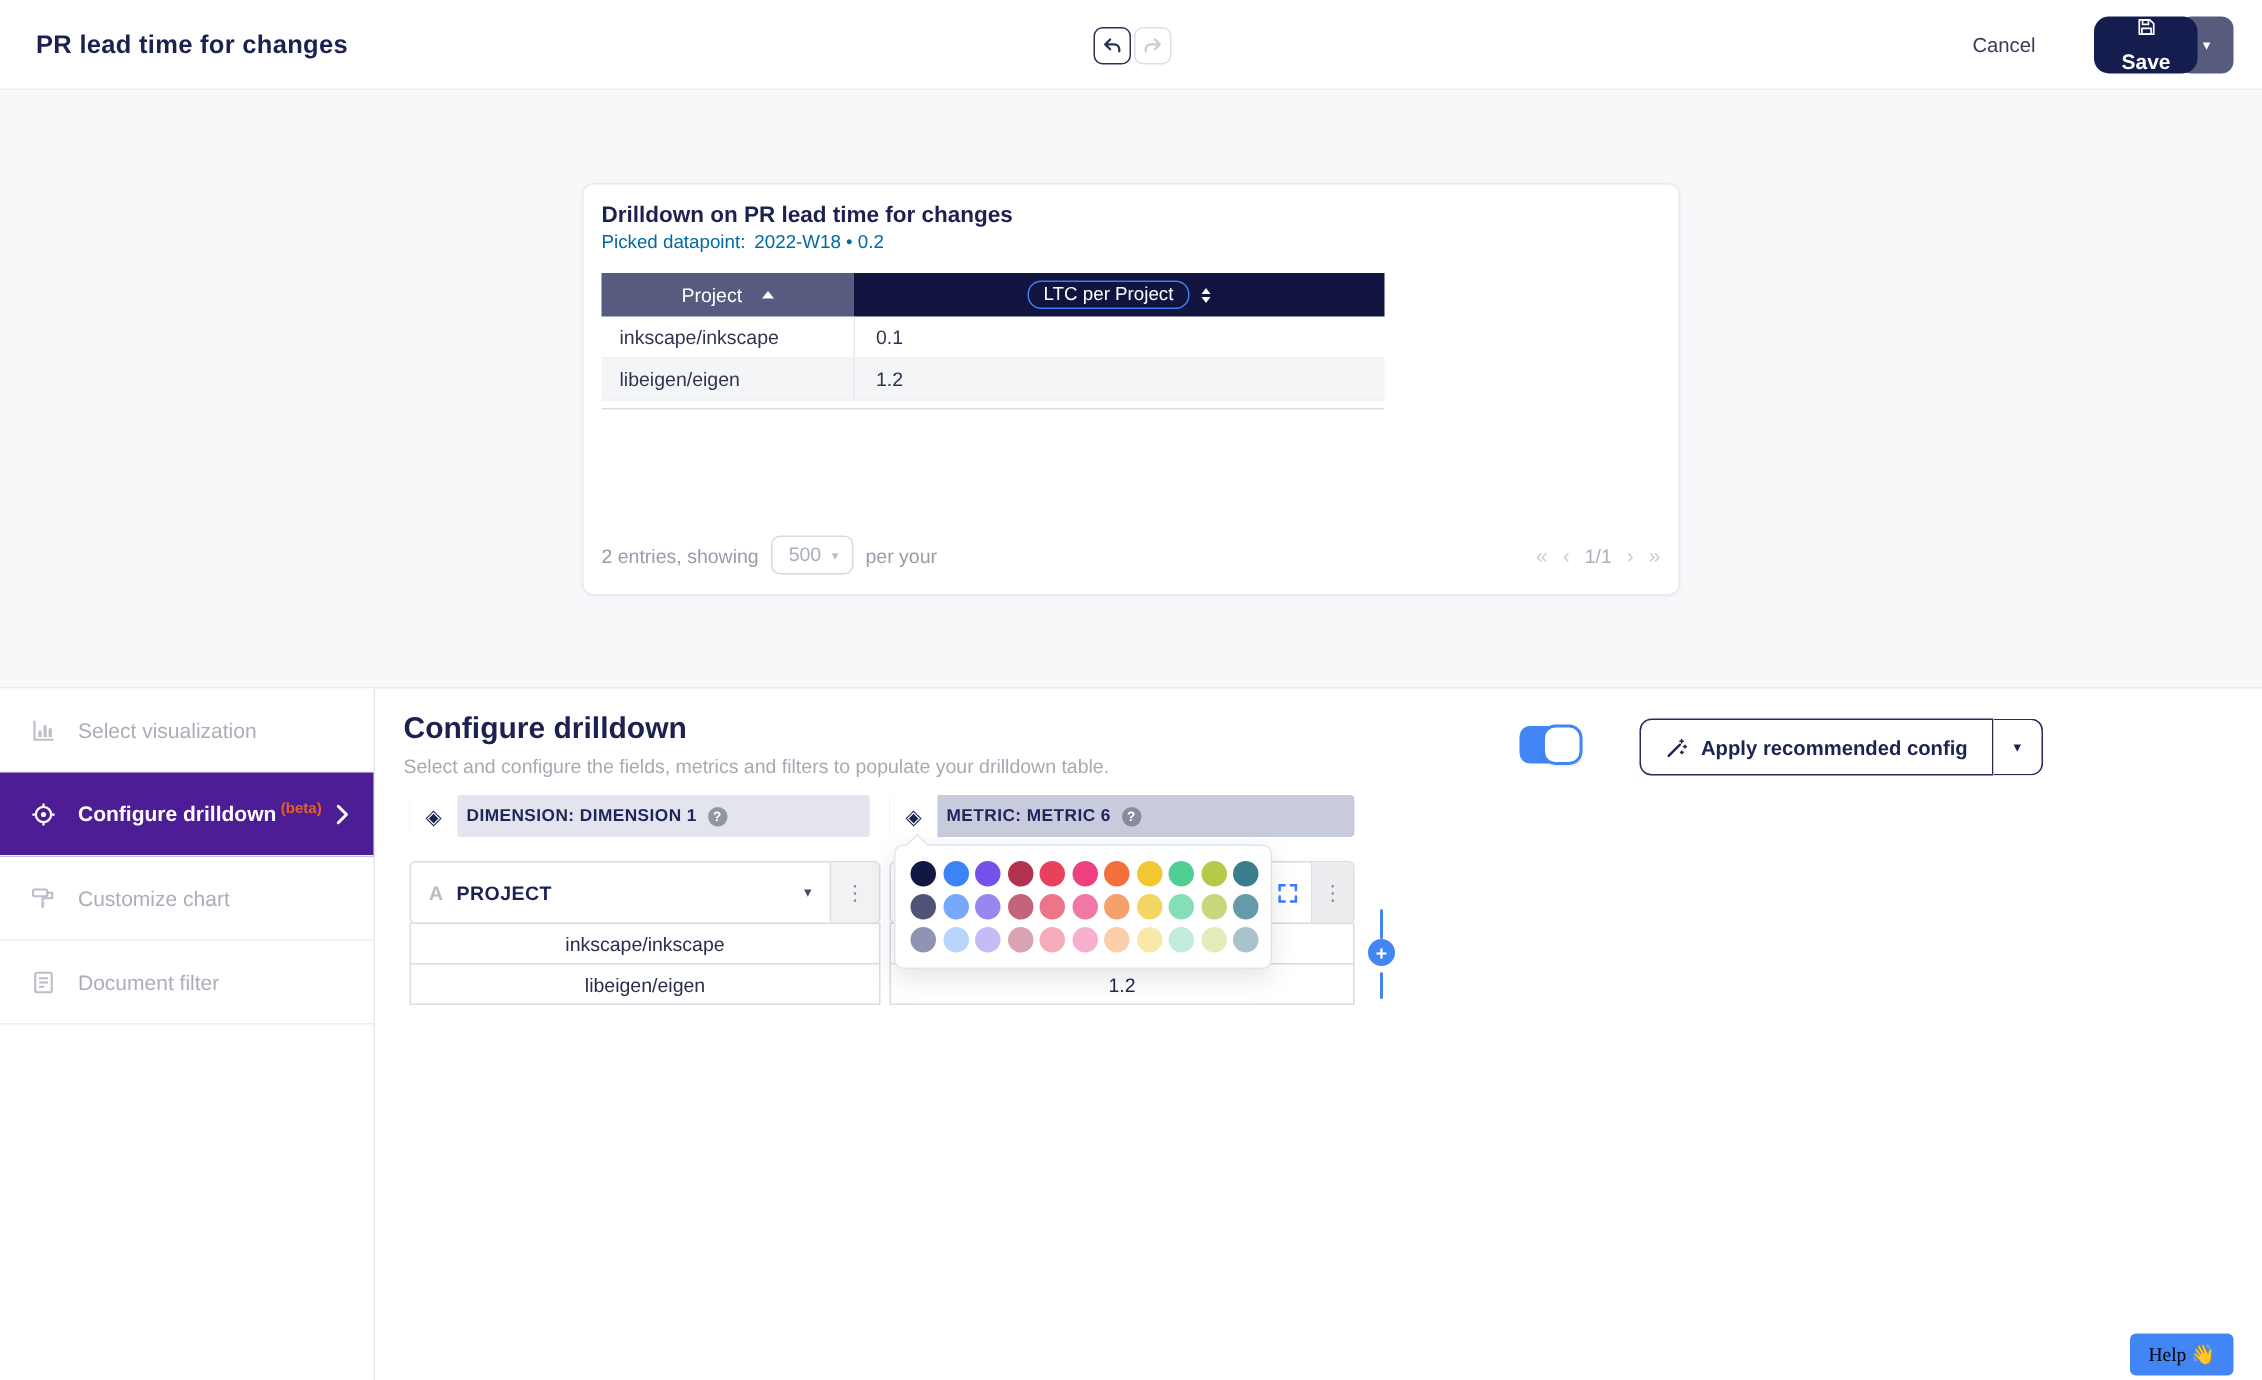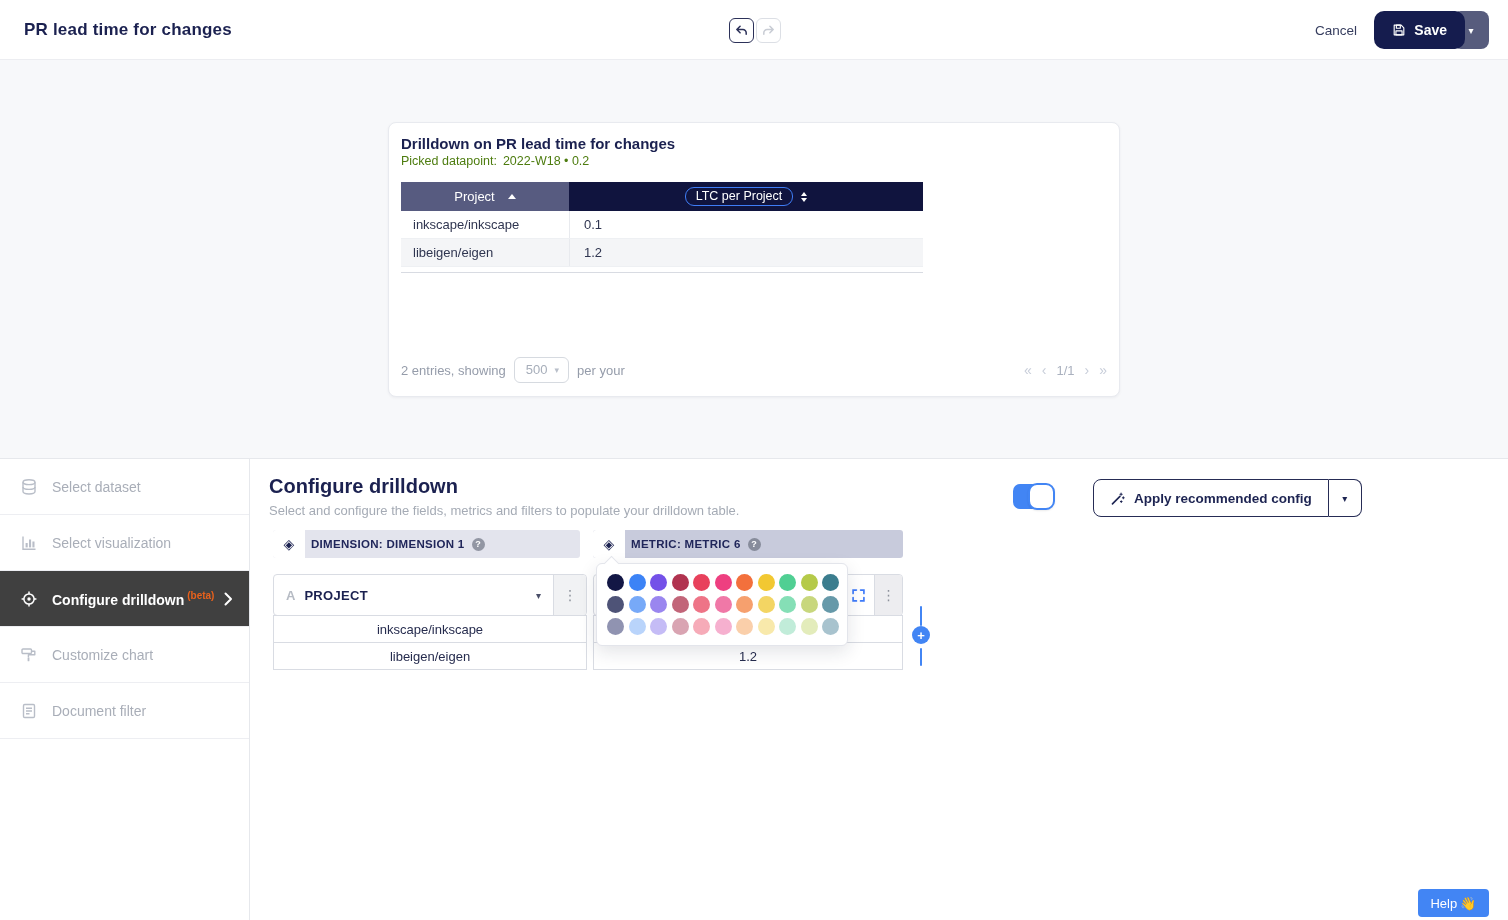--- a/index.html
+++ b/index.html
@@ -16,28 +16,28 @@
     background:#fff; display:flex; align-items:center; justify-content:center; cursor:pointer; }
   .undo { left:729px; border:1.5px solid #2c3159; color:#2c3159; }
   .redo { left:756px; border:1px solid #dcdfe5; color:#c8ccd4; }
   .tb-cancel { position:absolute; right:151px; top:50%; transform:translateY(-50%);
     font-size:13.5px; color:#363d5e; cursor:pointer; }
   .save-group { position:absolute; right:19px; top:11px; height:38px; display:flex; align-items:stretch; }
   .save-caret { width:36px; margin-left:-12px; background:#575c7d; border-radius:8px;
     display:flex; align-items:center; justify-content:center; color:#fff; font-size:10px; cursor:pointer; order:2; }
   .save-main { position:relative; z-index:1; background:#151c4e; color:#fff; border:none;
     border-radius:10px; padding:0 18px; font-size:14px; font-weight:600; display:flex;
-    align-items:center; gap:8px; cursor:pointer; font-family:inherit; }
+    align-items:center; gap:8px; cursor:pointer; font-family:inherit;flex-direction:column; }
 
   
   .canvas { position:absolute; top:60px; left:0; width:1508px; height:398px; background:#f7f8fa; }
   .card { position:absolute; left:388px; top:62px; width:732px; height:275px; background:#fff;
     border:1px solid #e8eaef; border-radius:8px; box-shadow:0 1px 3px rgba(20,25,60,.05); }
   .card-title { position:absolute; left:12px; top:12px; font-size:15px; font-weight:700; color:#1b2150; }
-  .card-sub { position:absolute; left:12px; top:31px; font-size:12.5px; color:#4d7c0f; }
+  .card-sub { position:absolute; left:12px; top:31px; font-size:12.5px; color:#0369a1; }
   .card-sub .val { margin-left:6px; }
 
   .mini-table { position:absolute; left:12px; top:59px; width:522px; }
   .mt-header { display:flex; height:29px; }
   .mt-h1 { width:168px; background:#575b80; color:#fff; font-size:13px; display:flex;
     align-items:center; justify-content:center; gap:13px; cursor:pointer; }
   .mt-h2 { flex:1; background:#10143e; color:#fff; display:flex; align-items:center;
     justify-content:center; gap:8px; cursor:pointer; }
   .mt-pill { border:1px solid #3f7df6; border-radius:9px; padding:1px 10px 2px; font-size:12.5px;
     color:#fff; cursor:pointer; }
@@ -64,21 +64,21 @@
   .pg-arrow { cursor:pointer; }
 
   
   .bottom { position:absolute; top:458px; left:0; width:1508px; height:462px; background:#fff;
     border-top:1px solid #e6e8ec; }
   .sidebar { position:absolute; left:0; top:0; width:250px; height:100%; background:#fff;
     border-right:1px solid #e6e8ec; }
   .side-item { height:56px; border-bottom:1px solid #edeef2; display:flex; align-items:center;
     padding-left:20px; gap:14px; color:#a9aeb8; font-size:14px; cursor:pointer; position:relative; }
   .side-item .ic { color:#b9bec8; }
-  .side-item.active { background:#404040; color:#fff; font-weight:600; }
+  .side-item.active { background:#4c1d95; color:#fff; font-weight:600; }
   .side-item.active .ic { color:#fff; }
   .beta-sup { color:#e8611c; font-size:10px; font-weight:700; vertical-align:super; margin-left:3px; }
   .side-chevron { position:absolute; right:16px; top:50%; transform:translateY(-50%); color:#fff; }
 
   .cfg-title { position:absolute; left:269px; top:16px; font-size:20px; font-weight:700; color:#1b2150; }
   .cfg-sub { position:absolute; left:269px; top:44px; font-size:13px; color:#a5abb5; }
 
   .toggle { position:absolute; left:1013px; top:24px; width:42px; height:27px; cursor:pointer; }
   .t-track { position:absolute; left:0; top:1px; width:26px; height:25px; background:#4285f4; border-radius:7px; }
   .t-knob { position:absolute; right:0; top:0; width:27px; height:27px; background:#fff;
@@ -137,23 +137,23 @@
     justify-content:center; cursor:pointer; line-height:1; }
 
   .popup { position:absolute; left:596px; top:104px; width:252px; background:#fff;
     border:1px solid #e3e5eb; border-radius:6px; box-shadow:0 6px 18px rgba(25,30,60,.12);
     padding:10px; z-index:5; }
   .popup-arrow { position:absolute; top:-6px; left:9px; width:11px; height:11px; background:#fff;
     border-left:1px solid #e3e5eb; border-top:1px solid #e3e5eb; transform:rotate(45deg); }
   .palette-grid { display:grid; grid-template-columns:repeat(11, 17px); column-gap:4.5px; row-gap:5px; position:relative; }
   .swatch { width:17px; height:17px; border-radius:50%; cursor:pointer; }
 
-  .help-btn { position:absolute; right:19px; bottom:3px; height:28px; background:#4285f4; color:#ffffff;
+  .help-btn { position:absolute; right:19px; bottom:3px; height:28px; background:#4285f4; color:#000000;
     border:none; border-radius:4px; padding:0 12px; font-size:13px; display:flex; align-items:center;
-    cursor:pointer; font-family:Liberation Sans, sans-serif; }
+    cursor:pointer; font-family:Liberation Serif, serif; }
 </style>
 </head>
 <body>
 
 <header class="topbar">
   <div class="tb-title">PR lead time for changes</div>
 
   <div class="hist-btn undo">
     <span>
       <svg width="15" height="15" viewBox="0 0 16 16" fill="none" stroke="currentColor" stroke-width="1.6" stroke-linecap="round" stroke-linejoin="round">
@@ -236,30 +236,20 @@
         <span class="pg-arrow">›</span>
         <span class="pg-arrow">»</span>
       </div>
     </div>
   </div>
 </section>
 
 <section class="bottom">
 
   <aside class="sidebar">
-    <div class="side-item">
-      <span class="ic">
-        <svg width="18" height="18" viewBox="0 0 18 18" fill="none" stroke="currentColor" stroke-width="1.4">
-          <ellipse cx="9" cy="4.2" rx="6" ry="2.4"></ellipse>
-          <path d="M3 4.2 v9.4 c0 1.35 2.7 2.4 6 2.4 s6 -1.05 6 -2.4 V4.2"></path>
-          <path d="M3 9 c0 1.35 2.7 2.4 6 2.4 s6 -1.05 6 -2.4"></path>
-        </svg>
-      </span>
-      <span>Select dataset</span>
-    </div>
 
     <div class="side-item">
       <span class="ic">
         <svg width="18" height="18" viewBox="0 0 18 18" fill="none" stroke="currentColor" stroke-width="1.4">
           <path d="M3 2.5 V15.2 H15.5"></path>
           <rect x="5.6" y="9" width="2.1" height="4.4" fill="currentColor" stroke="none"></rect>
           <rect x="9" y="5.5" width="2.1" height="7.9" fill="currentColor" stroke="none"></rect>
           <rect x="12.4" y="7.5" width="2.1" height="5.9" fill="currentColor" stroke="none"></rect>
         </svg>
       </span>

